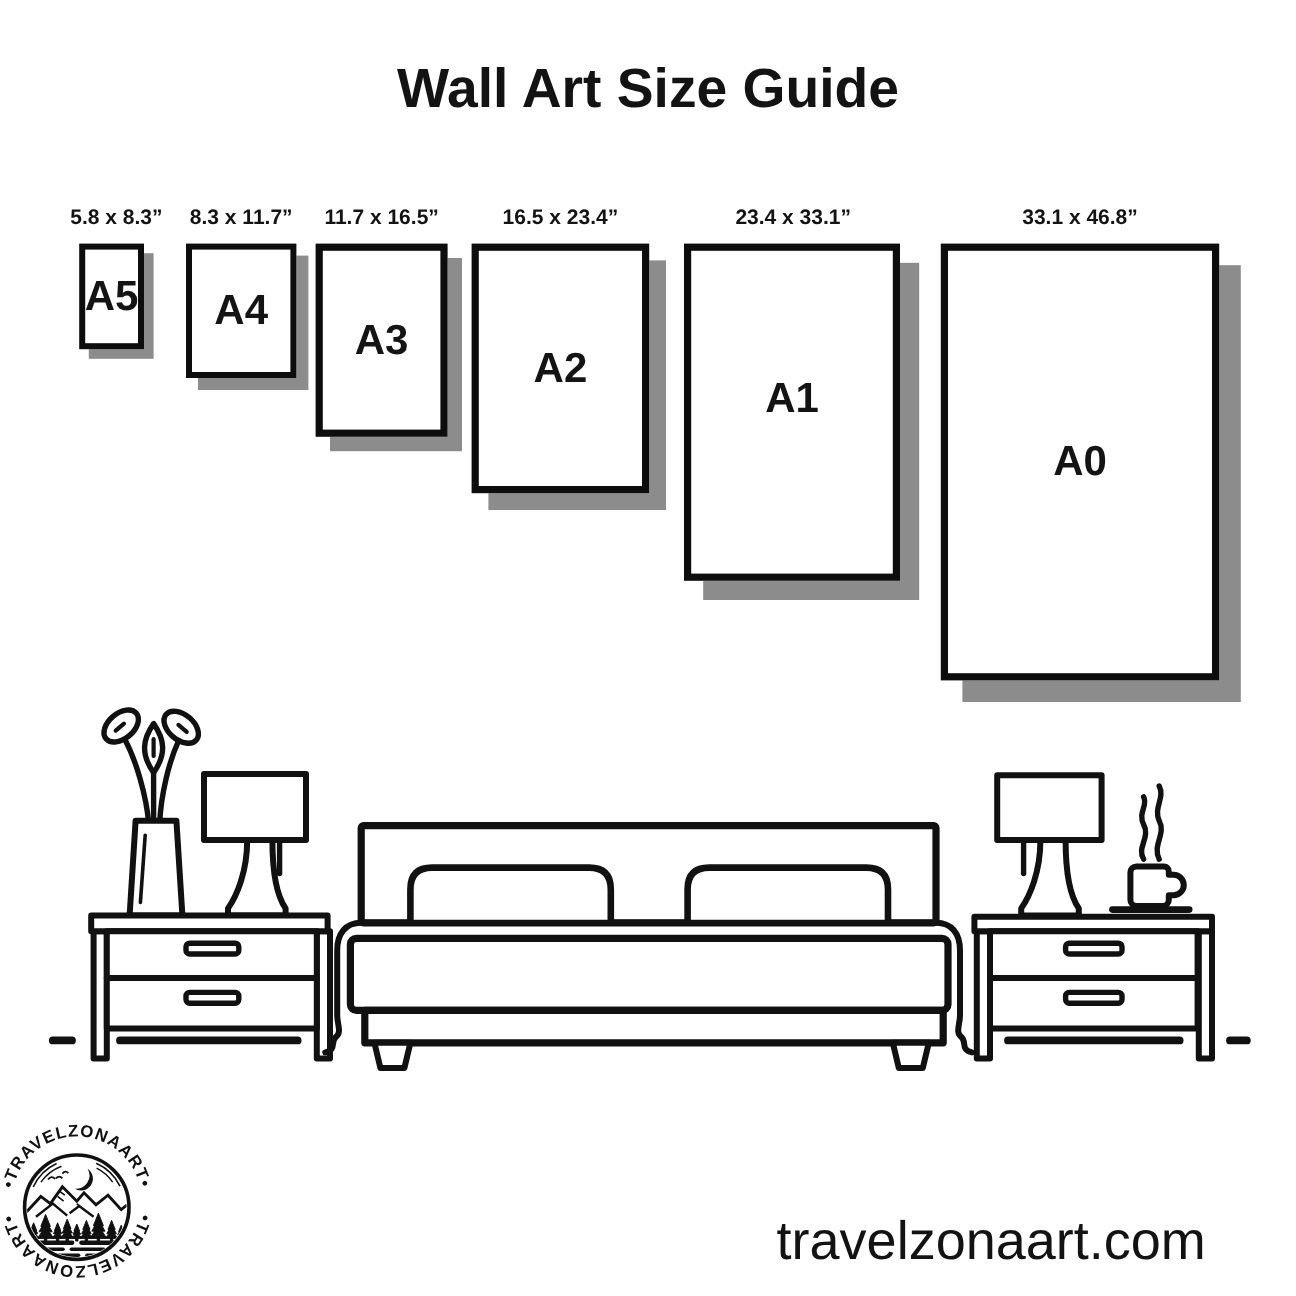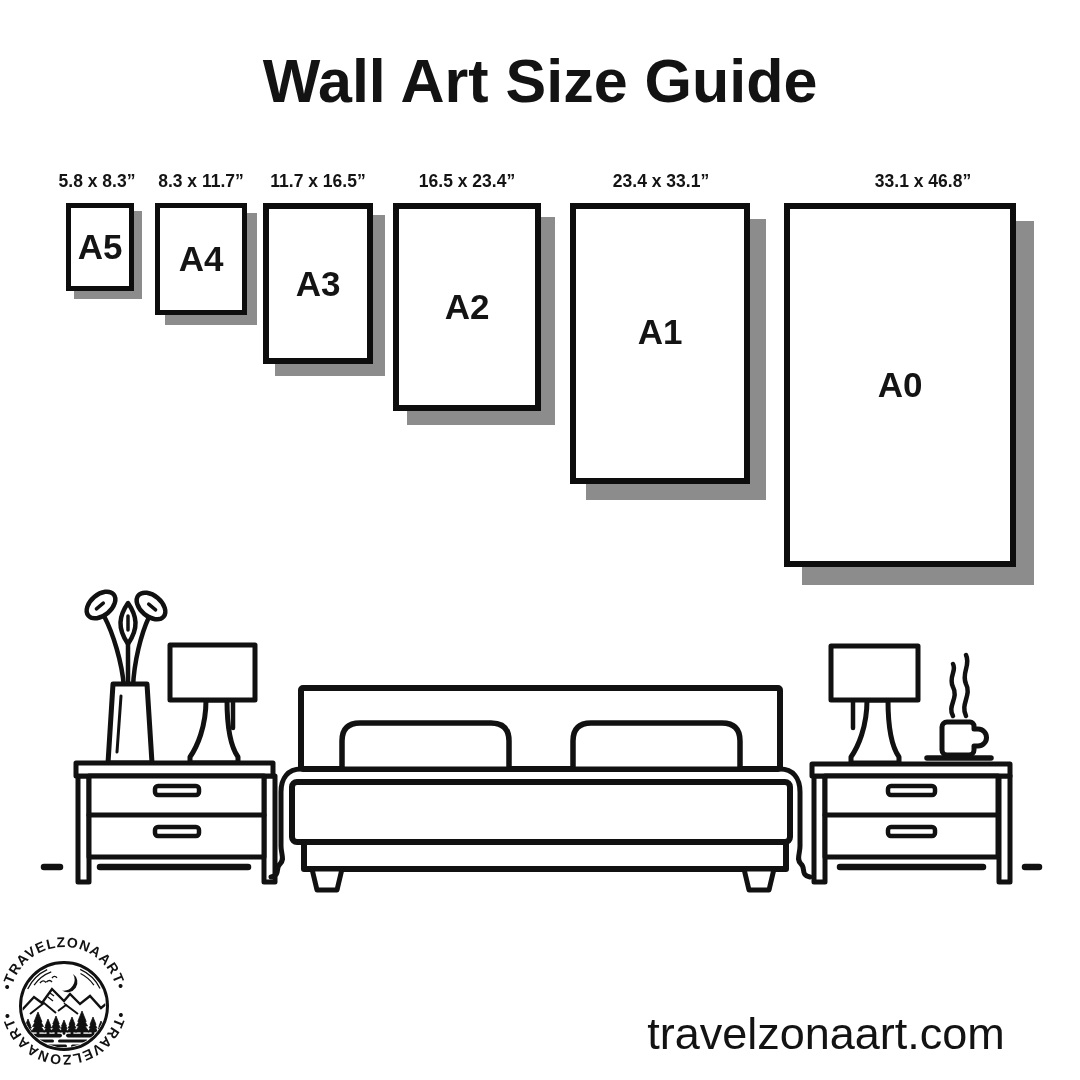--- a/index.html
+++ b/index.html
@@ -1,32 +1,32 @@
 <!DOCTYPE html>
 <html><head>
 <meta charset="utf-8">
 <style>
   html,body{margin:0;padding:0;background:#fff;}
   .canvas{position:relative;width:1080px;height:1080px;background:#fff;overflow:hidden;
           font-family:"Liberation Sans","DejaVu Sans",sans-serif;color:#111;}
   .title{position:absolute;left:0;right:0;top:46px;text-align:center;
-         font-size:61px;font-weight:700;letter-spacing:0px;color:#131313;}
+         font-size:46px;font-weight:700;letter-spacing:0px;color:#131313;}
   .size-label{position:absolute;top:171px;transform:translateX(-50%);
               font-size:17.5px;font-weight:700;white-space:nowrap;color:#141414;}
   .frame{position:absolute;top:203px;background:#fff;border:6px solid #0d0d0d;
          box-sizing:border-box;display:flex;align-items:center;justify-content:center;}
   .frame .frame-name{font-size:35px;font-weight:700;color:#141414;}
-  .f-a5{left:66px;width:68px;height:88px;border-width:5px;box-shadow:8px 8px 0 0 #8c8c8c;}
+  .f-a5{left:66px;width:54px;height:88px;border-width:5px;box-shadow:8px 8px 0 0 #8c8c8c;}
   .f-a4{left:155px;width:92px;height:112px;border-width:5px;box-shadow:10px 10px 0 0 #8c8c8c;}
   .f-a3{left:263px;width:110px;height:161px;box-shadow:12px 12px 0 0 #8c8c8c;}
   .f-a2{left:393px;width:148px;height:208px;box-shadow:14px 14px 0 0 #8c8c8c;}
   .f-a1{left:570px;width:180px;height:281px;box-shadow:16px 16px 0 0 #8c8c8c;}
   .f-a0{left:784px;width:232px;height:364px;box-shadow:18px 18px 0 0 #8c8c8c;}
   .l-a5{left:97px;} .l-a4{left:201px;} .l-a3{left:318px;}
-  .l-a2{left:467px;} .l-a1{left:661px;} .l-a0{left:900px;margin-left:23px;}
+  .l-a2{left:467px;} .l-a1{left:661px;} .l-a0{left:900px;}
   .f-a1 .frame-name{transform:translateY(-12px);}
   .scene{position:absolute;left:0;top:580px;width:1080px;height:320px;}
   .logo{position:absolute;left:0;top:915px;width:190px;height:165px;}
   .website{position:absolute;left:603px;width:446px;top:1008px;text-align:center;
            font-size:45px;font-weight:400;color:#131313;white-space:nowrap;}
   .ring-text{font-family:"Liberation Sans","DejaVu Sans",sans-serif;font-size:14px;
              font-weight:700;letter-spacing:1px;fill:#111;}
 </style>
 </head>
 <body>

